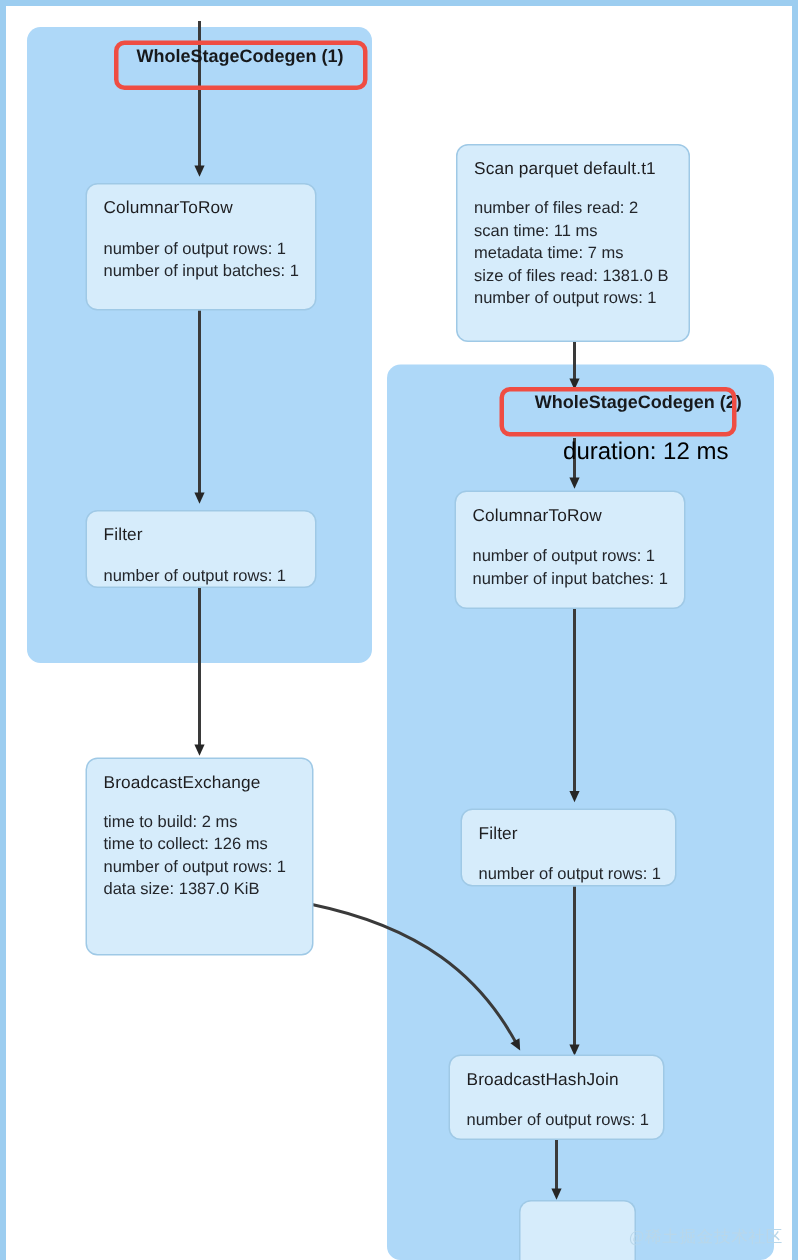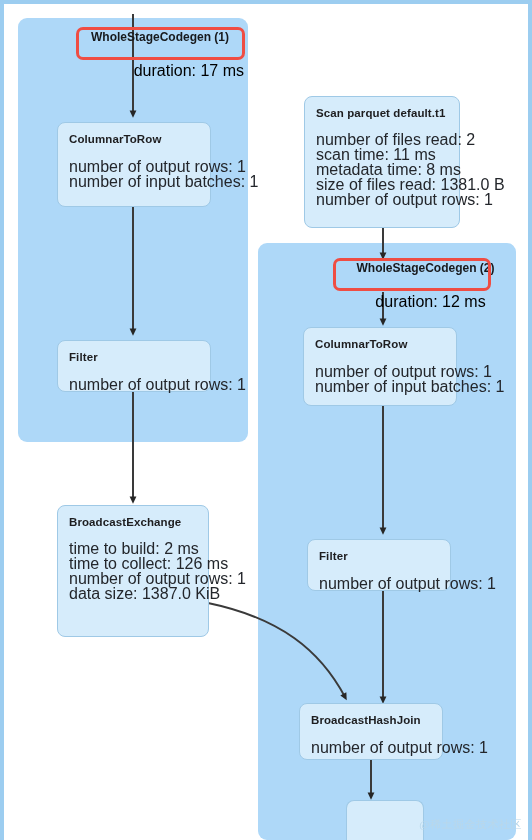--- a/index.html
+++ b/index.html
@@ -22,25 +22,25 @@
   .node{
     position:absolute;
     background:#d6ecfb;
     border:1px solid #9fc9e6;
     border-radius:8px;
     box-sizing:border-box;
     padding:9px 10px 9px 11px;
     color:#1d1d1f;
   }
   .node .title{
-    font-size:11.5px;font-weight:bold;line-height:14px;
+    font-size:11.5px;font-weight:normal;line-height:14px;
     letter-spacing:.1px;margin-bottom:13px;white-space:nowrap;
   }
   .node .metric{
-    font-size:16px;line-height:15px;white-space:nowrap;color:#23262b;
+    font-size:11px;line-height:15px;white-space:nowrap;color:#23262b;
   }
   .node.dense .title{margin-bottom:12px;}
 
   
   .region-head{position:absolute;text-align:center;}
   .region-head .rh-title{
     font-size:12px;font-weight:bold;color:#17191c;white-space:nowrap;line-height:16px;
   }
 
   
@@ -93,21 +93,20 @@
 
     <path d="M208,603 C280,618 320,650 345,697" stroke="#3a3a3a" stroke-width="2" fill="none" marker-end="url(#ah)"></path>
 
     <path d="M371,760 L371,796" stroke="#3a3a3a" stroke-width="2" fill="none" marker-end="url(#ah)"></path>
   </svg>
 
   <div class="region-head" style="left:76px;top:29px;width:168px;">
     <div class="rh-title">WholeStageCodegen (1)</div>
   </div>
   <div class="redbox" style="left:76px;top:27px;width:169px;height:33px;"></div>
-  <div class="rh-dur" style="position:absolute;left:120px;top:62px;width:124px;text-align:right;">duration: 17 ms</div>
 
   <div class="region-head" style="left:333px;top:260px;width:185px;">
     <div class="rh-title">WholeStageCodegen (2)</div>
   </div>
   <div class="redbox" style="left:333px;top:258px;width:158px;height:33px;"></div>
   <div class="rh-dur" style="position:absolute;left:370px;top:293px;width:121px;text-align:center;">duration: 12 ms</div>
 
   <div class="node" style="left:57px;top:122px;width:154px;height:85px;">
     <div class="title">ColumnarToRow</div>
     <div class="metric">number of output rows: 1</div>
@@ -124,21 +123,21 @@
     <div class="metric">time to build: 2 ms</div>
     <div class="metric">time to collect: 126 ms</div>
     <div class="metric">number of output rows: 1</div>
     <div class="metric">data size: 1387.0 KiB</div>
   </div>
 
   <div class="node dense" style="left:304px;top:96px;width:156px;height:132px;">
     <div class="title">Scan parquet default.t1</div>
     <div class="metric">number of files read: 2</div>
     <div class="metric">scan time: 11 ms</div>
-    <div class="metric">metadata time: 8 ms</div>
+    <div class="metric">metadata time: 7 ms</div>
     <div class="metric">size of files read: 1381.0 B</div>
     <div class="metric">number of output rows: 1</div>
   </div>
 
   <div class="node" style="left:303px;top:327px;width:154px;height:79px;">
     <div class="title">ColumnarToRow</div>
     <div class="metric">number of output rows: 1</div>
     <div class="metric">number of input batches: 1</div>
   </div>
 

